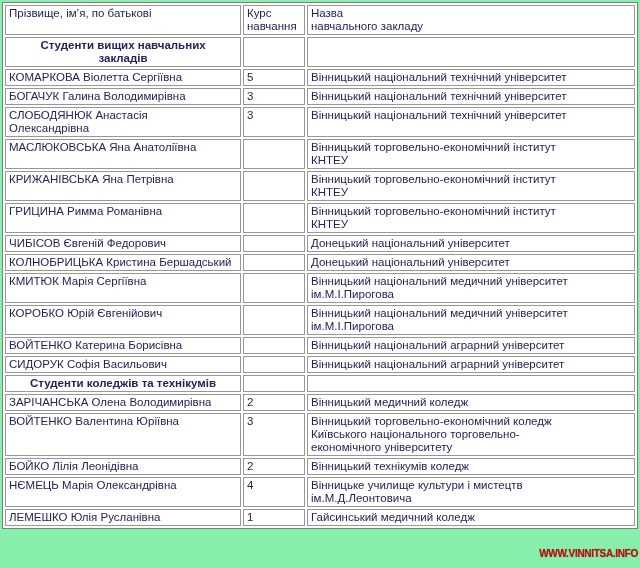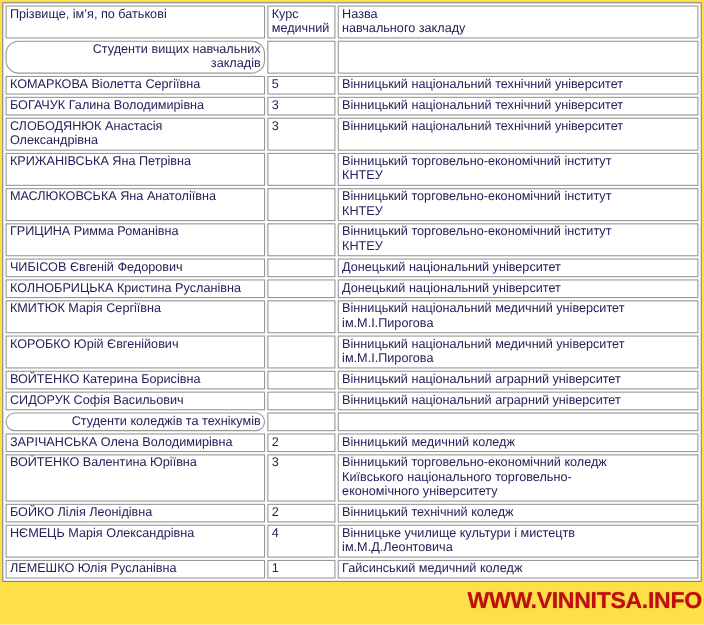--- a/index.html
+++ b/index.html
@@ -5,21 +5,21 @@
   html, body {
     margin: 0;
     padding: 0;
     background: #ffffff;
   }
   .viewport {
     position: relative;
     width: 640px;
     height: 568px;
     overflow: hidden;
-    background: #fde047;
+    background: #86efac;
     font-family: "Liberation Sans", "DejaVu Sans", sans-serif;
   }
   table.students {
     margin: 2px 0 0 2px;
     width: 628px;
     table-layout: fixed;
     border-collapse: separate;
     border-spacing: 2px;
     border: 1px solid #7e7e7e;
     background: #ffffff;
@@ -32,50 +32,49 @@
     line-height: 13px;
     color: #23235a;
     vertical-align: top;
     text-align: left;
     font-weight: normal;
     white-space: pre-line;
     overflow: hidden;
     word-wrap: break-word;
   }
   table.students td.section {
-    font-weight: normal;
-    text-align: right;
-    border-radius: 12px;
+    font-weight: bold;
+    text-align: center;
   }
   .watermark {
     position: absolute;
     right: 2px;
     bottom: 9px;
-    font-size: 21px;
+    font-size: 10px;
     font-weight: bold;
     letter-spacing: -0.3px;
     text-shadow: 0 0 1px rgba(120,0,0,0.55);
   }
 </style>
 </head>
 <body>
 
 <div class="viewport">
 
   <table class="students">
     <colgroup>
       <col style="width:236px">
       <col style="width:62px">
       <col style="width:328px">
     </colgroup>
     <thead>
       <tr>
         <th>Прізвище, ім’я, по батькові</th>
         <th>Курс
-медичний</th>
+навчання</th>
         <th>Назва
 навчального закладу</th>
       </tr>
     </thead>
     <tbody>
         <tr>
           <td class="section">Студенти вищих навчальних
 закладів</td>
           <td></td>
           <td></td>
@@ -90,44 +89,44 @@
           <td>3</td>
           <td>Вінницький національний технічний університет</td>
         </tr>
         <tr>
           <td>СЛОБОДЯНЮК Анастасія
 Олександрівна</td>
           <td>3</td>
           <td>Вінницький національний технічний університет</td>
         </tr>
         <tr>
-          <td>КРИЖАНІВСЬКА Яна Петрівна</td>
+          <td>МАСЛЮКОВСЬКА Яна Анатоліївна</td>
           <td></td>
           <td>Вінницький торговельно-економічний інститут
 КНТЕУ</td>
         </tr>
         <tr>
-          <td>МАСЛЮКОВСЬКА Яна Анатоліївна</td>
+          <td>КРИЖАНІВСЬКА Яна Петрівна</td>
           <td></td>
           <td>Вінницький торговельно-економічний інститут
 КНТЕУ</td>
         </tr>
         <tr>
           <td>ГРИЦИНА Римма Романівна</td>
           <td></td>
           <td>Вінницький торговельно-економічний інститут
 КНТЕУ</td>
         </tr>
         <tr>
           <td>ЧИБІСОВ Євгеній Федорович</td>
           <td></td>
           <td>Донецький національний університет</td>
         </tr>
         <tr>
-          <td>КОЛНОБРИЦЬКА Кристина Русланівна</td>
+          <td>КОЛНОБРИЦЬКА Кристина Бершадський</td>
           <td></td>
           <td>Донецький національний університет</td>
         </tr>
         <tr>
           <td>КМИТЮК Марія Сергіївна</td>
           <td></td>
           <td>Вінницький національний медичний університет
 ім.М.І.Пирогова</td>
         </tr>
         <tr>
@@ -159,21 +158,21 @@
         <tr>
           <td>ВОЙТЕНКО Валентина Юріївна</td>
           <td>3</td>
           <td>Вінницький торговельно-економічний коледж
 Київського національного торговельно-
 економічного університету</td>
         </tr>
         <tr>
           <td>БОЙКО Лілія Леонідівна</td>
           <td>2</td>
-          <td>Вінницький технічний коледж</td>
+          <td>Вінницький технікумів коледж</td>
         </tr>
         <tr>
           <td>НЄМЕЦЬ Марія Олександрівна</td>
           <td>4</td>
           <td>Вінницьке училище культури і мистецтв
 ім.М.Д.Леонтовича</td>
         </tr>
         <tr>
           <td>ЛЕМЕШКО Юлія Русланівна</td>
           <td>1</td>

